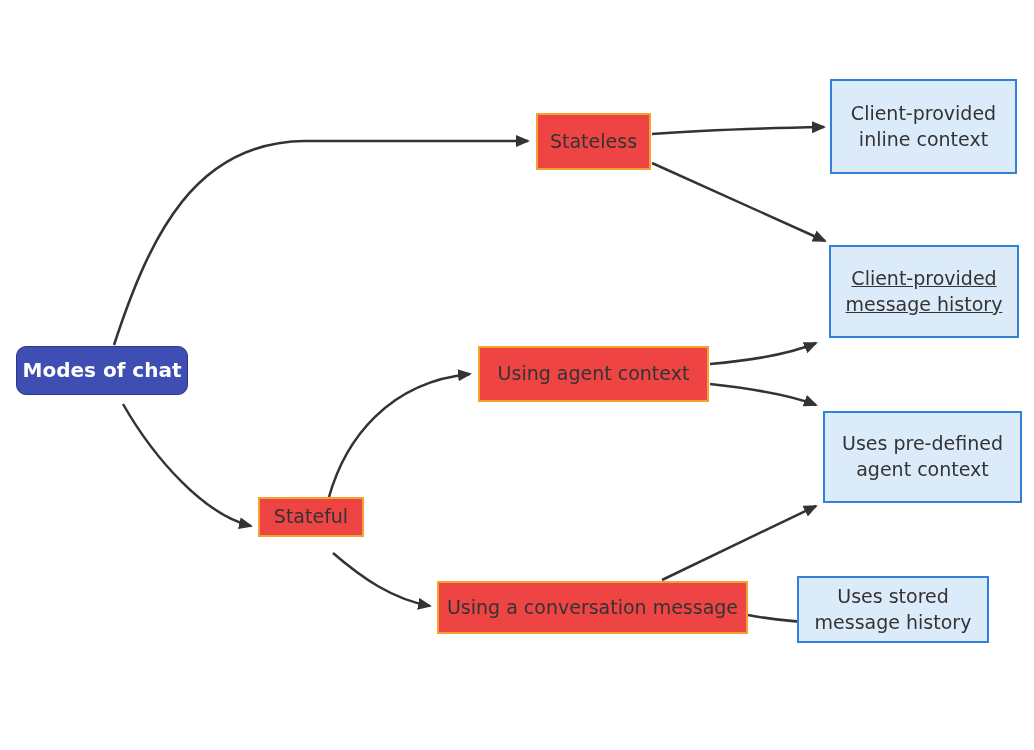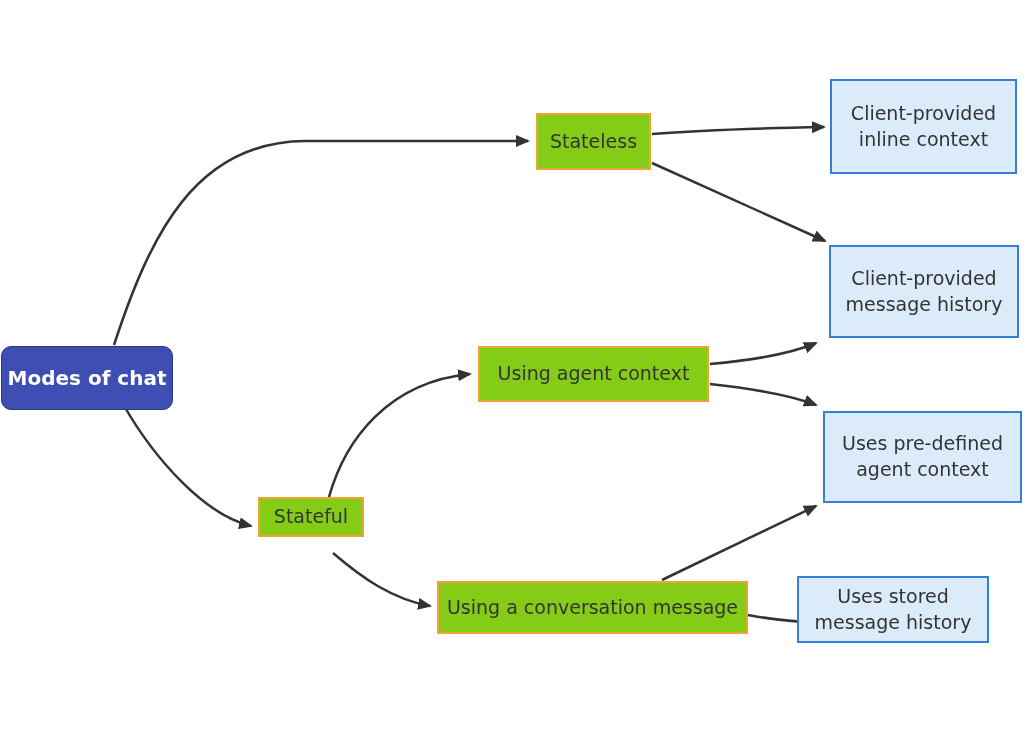--- a/index.html
+++ b/index.html
@@ -35,21 +35,21 @@
   }
   .node-root {
     background: #3E4EB2;
     border: 1.5px solid #2C3788;
     border-radius: 10px;
     color: #ffffff;
     font-weight: bold;
     font-size: 20px;
   }
   .node-yellow {
-    background: #84cc16;
+    background: #ef4444;
     border: 2px solid #F2A132;
   }
   .node-blue {
     background: #DCEBFA;
     border: 2px solid #3280D8;
   }
 </style>
 </head>
 <body>
 
@@ -66,21 +66,21 @@
     <path class="edge" d="M 652,134 C 700,130 770,128 824,127" marker-end="url(#arrow)"></path>
     <path class="edge" d="M 652,163 L 825,241" marker-end="url(#arrow)"></path>
     <path class="edge" d="M 329,497 C 345,440 388,382 470,374" marker-end="url(#arrow)"></path>
     <path class="edge" d="M 333,553 C 362,578 392,599 430,606" marker-end="url(#arrow)"></path>
     <path class="edge" d="M 710,364 C 755,360 790,354 816,343" marker-end="url(#arrow)"></path>
     <path class="edge" d="M 710,384 C 755,389 790,395 816,405" marker-end="url(#arrow)"></path>
     <path class="edge" d="M 662,580 L 816,506" marker-end="url(#arrow)"></path>
     <path class="edge" d="M 748,615 C 775,620 796,622 821,623" marker-end="url(#arrow)"></path>
   </svg>
 
-  <div class="node node-root" style="left:1px; top:346px; width:172px; height:64px;">
+  <div class="node node-root" style="left:16px; top:346px; width:172px; height:49px;">
     <span>Modes of chat</span>
   </div>
 
   <div class="node node-yellow" style="left:536px; top:113px; width:115px; height:57px;">
     <span>Stateless</span>
   </div>
 
   <div class="node node-yellow" style="left:258px; top:497px; width:106px; height:40px;">
     <span>Stateful</span>
   </div>
@@ -90,21 +90,21 @@
   </div>
 
   <div class="node node-yellow" style="left:437px; top:581px; width:311px; height:53px;">
     <span>Using a conversation message</span>
   </div>
 
   <div class="node node-blue" style="left:830px; top:79px; width:187px; height:95px;">
     <span>Client-provided inline context</span>
   </div>
 
-  <div class="node node-blue" style="left:829px; top:245px; width:190px; height:93px;">
+  <div class="node node-blue" style="left:829px; top:245px; width:190px; height:93px;text-decoration:underline;">
     <span>Client-provided message history</span>
   </div>
 
   <div class="node node-blue" style="left:823px; top:411px; width:199px; height:92px;">
     <span>Uses pre-defined agent context</span>
   </div>
 
   <div class="node node-blue" style="left:797px; top:576px; width:192px; height:67px;">
     <span>Uses stored message history</span>
   </div>

